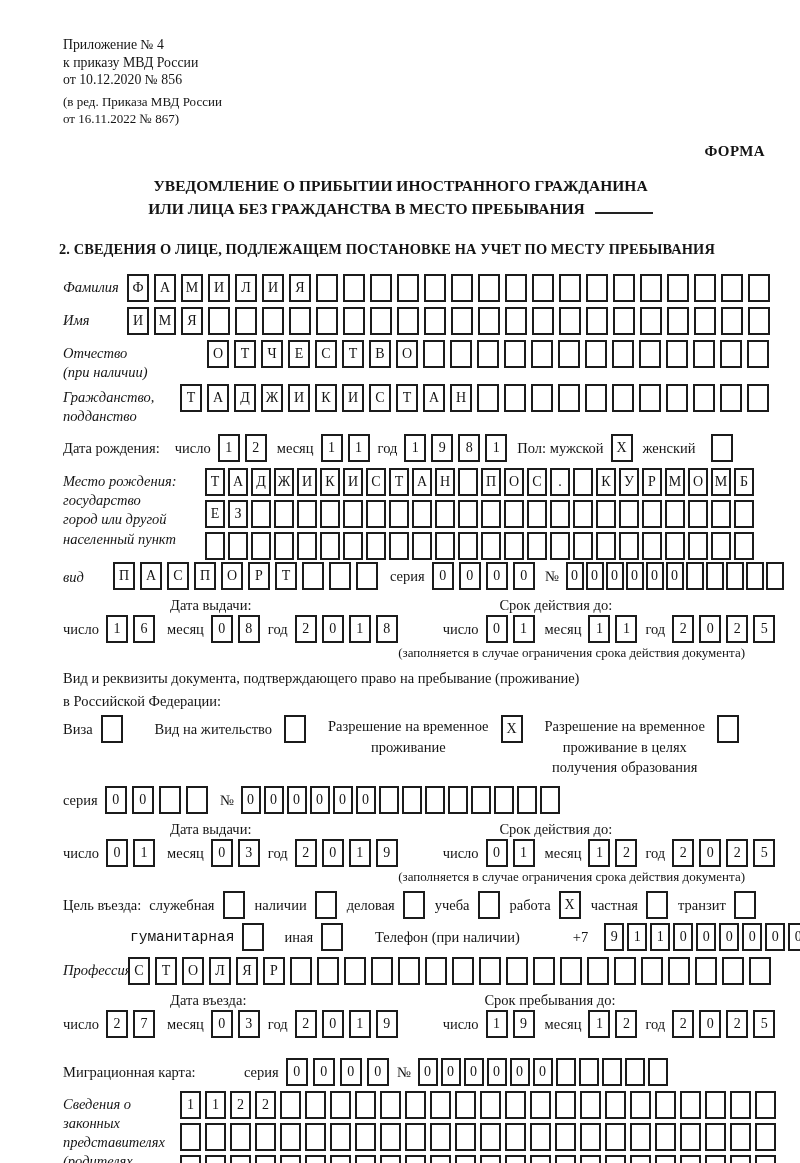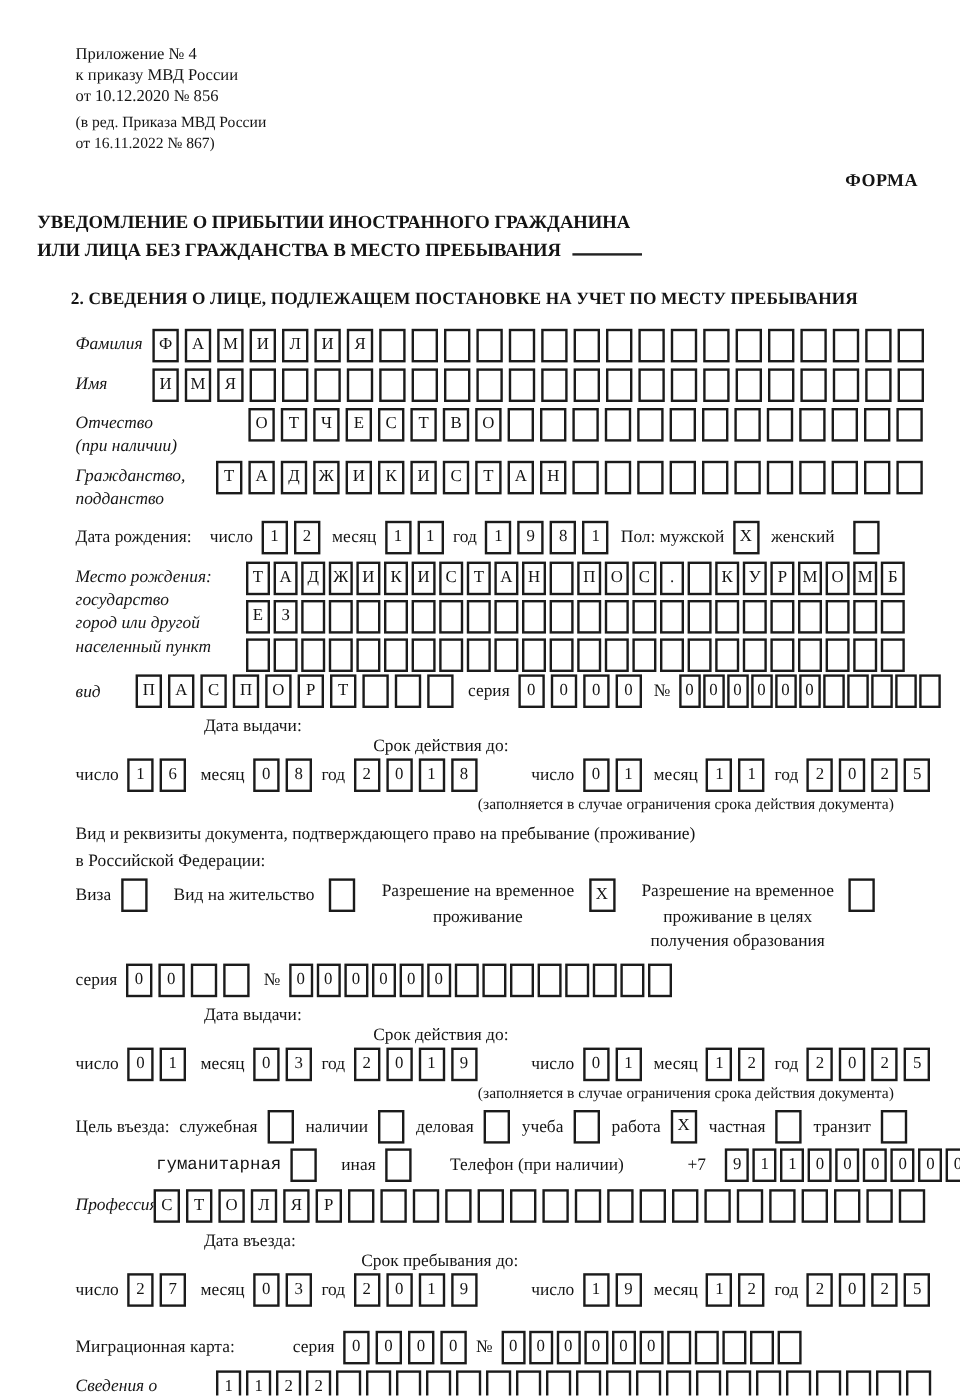--- a/index.html
+++ b/index.html
@@ -8,21 +8,21 @@
     font-family:"Liberation Serif","DejaVu Serif",serif;
     color:#141414;font-size:14.5px;
   }
   .page{padding:36px 30px 0 63px;}
 
   
   .appendix{width:210px;font-size:13.8px;line-height:1.28;}
   .appendix .edition{font-size:13px;margin-top:5px;}
   .forma{margin-top:16px;text-align:right;padding-right:5px;font-weight:bold;font-size:15px;letter-spacing:.4px;}
 
-  .title{margin-top:14px;margin-left:-32px;text-align:left;font-weight:bold;font-size:15.5px;line-height:1.5;}
+  .title{margin-top:14px;margin-left:-32px;text-align:center;font-weight:bold;font-size:15.5px;line-height:1.5;}
   .uline{display:inline-block;width:58px;border-bottom:2px solid #222;margin-left:10px;}
   .sec1{margin-top:20px;margin-left:-4px;font-weight:bold;font-size:14.4px;letter-spacing:.1px;}
 
   
   .row{display:flex;align-items:flex-start;margin-top:5px;}
   .lbl{flex:none;line-height:1.32;padding-top:4px;font-style:italic;}
   .w64{width:64px}.w117{width:117px}.w144{width:144px}.w142{width:142px}
   .w50{width:50px}.w65{width:65px}.w174{width:174px}.w117r{width:117px}
 
   
@@ -30,23 +30,23 @@
   .cell{flex:none;height:24px;border:2px solid #1b1b1b;text-align:center;
         line-height:24px;font-size:14px;background:#fff;}
   .cells-l{gap:5px}.cells-l .cell{width:18px}
   .cells-m{gap:3px}.cells-m .cell{width:16px}
   .cells-r{gap:4px}.cells-r .cell{width:17px}
   .cells-s{gap:2px}.cells-s .cell{width:14px}
   .checkbox{gap:0}.checkbox .cell{width:18px}
 
   .dlab{flex:none;line-height:28px;margin-right:7px;}
   .ml12{margin-left:12px}.ml10{margin-left:10px}.ml8{margin-left:8px}
-  .ml45{margin-left:45px}.ml22{margin-left:22px}.ml18{margin-left:22px}
-
-  .dualhead{display:flex;margin-top:7px;font-size:14.5px;flex-direction:column;}
+  .ml45{margin-left:45px}.ml22{margin-left:22px}.ml18{margin-left:32px}
+
+  .dualhead{display:flex;margin-top:7px;font-size:14.5px;}
   .dh1{margin-left:107px;}
   .dh2a{margin-left:248px;}
   .dh2b{margin-left:238px;}
   .note{text-align:right;padding-right:25px;font-size:13px;margin-top:2px;}
 
   .plainline{margin-top:7px;line-height:1.45;}
   .plab{flex:none;line-height:28px;}
   .plab2{flex:none;text-align:center;line-height:1.42;padding-top:1px;}
   .docheader{margin-top:3px;margin-left:-28px;text-align:center;font-weight:bold;font-size:14.4px;}
 

